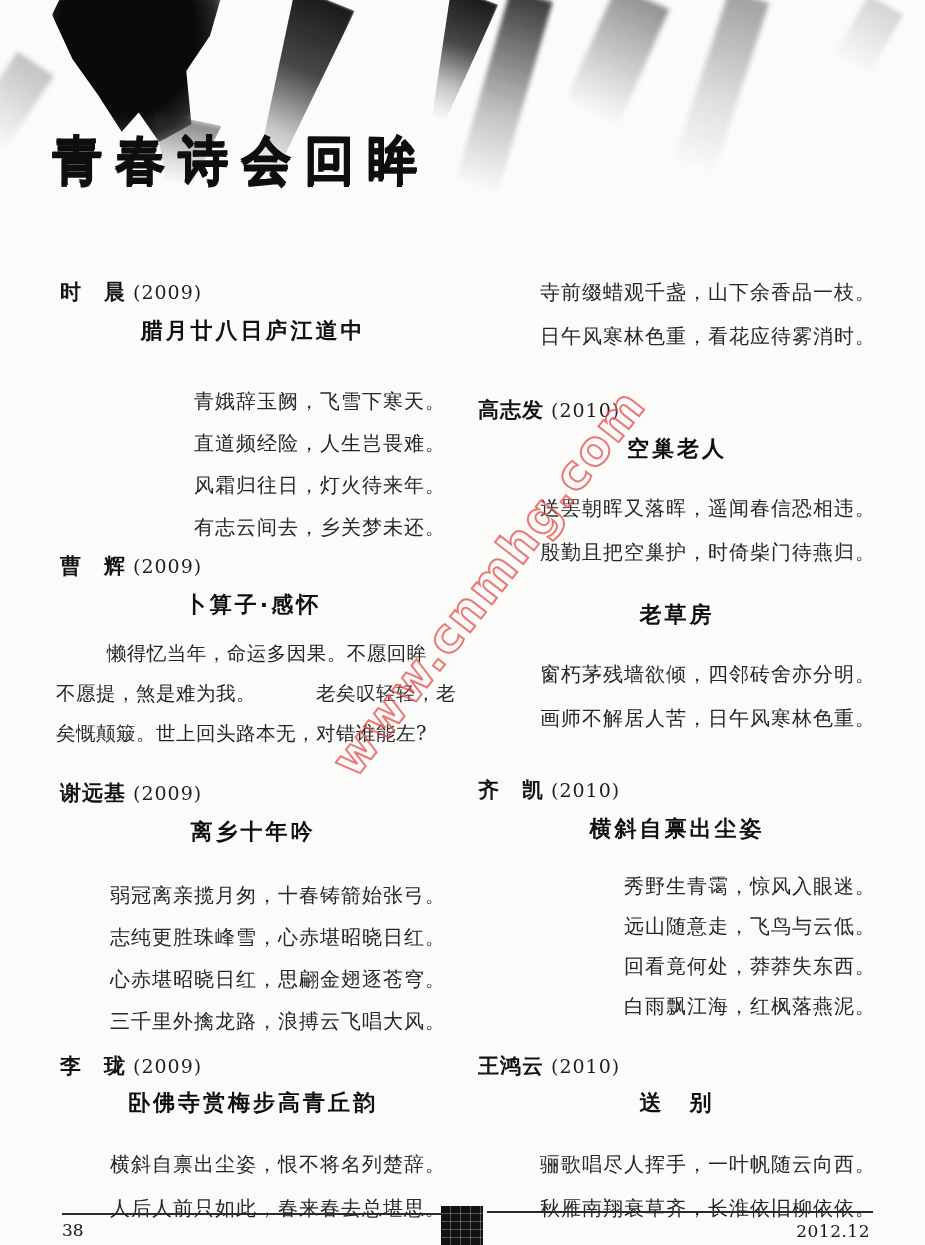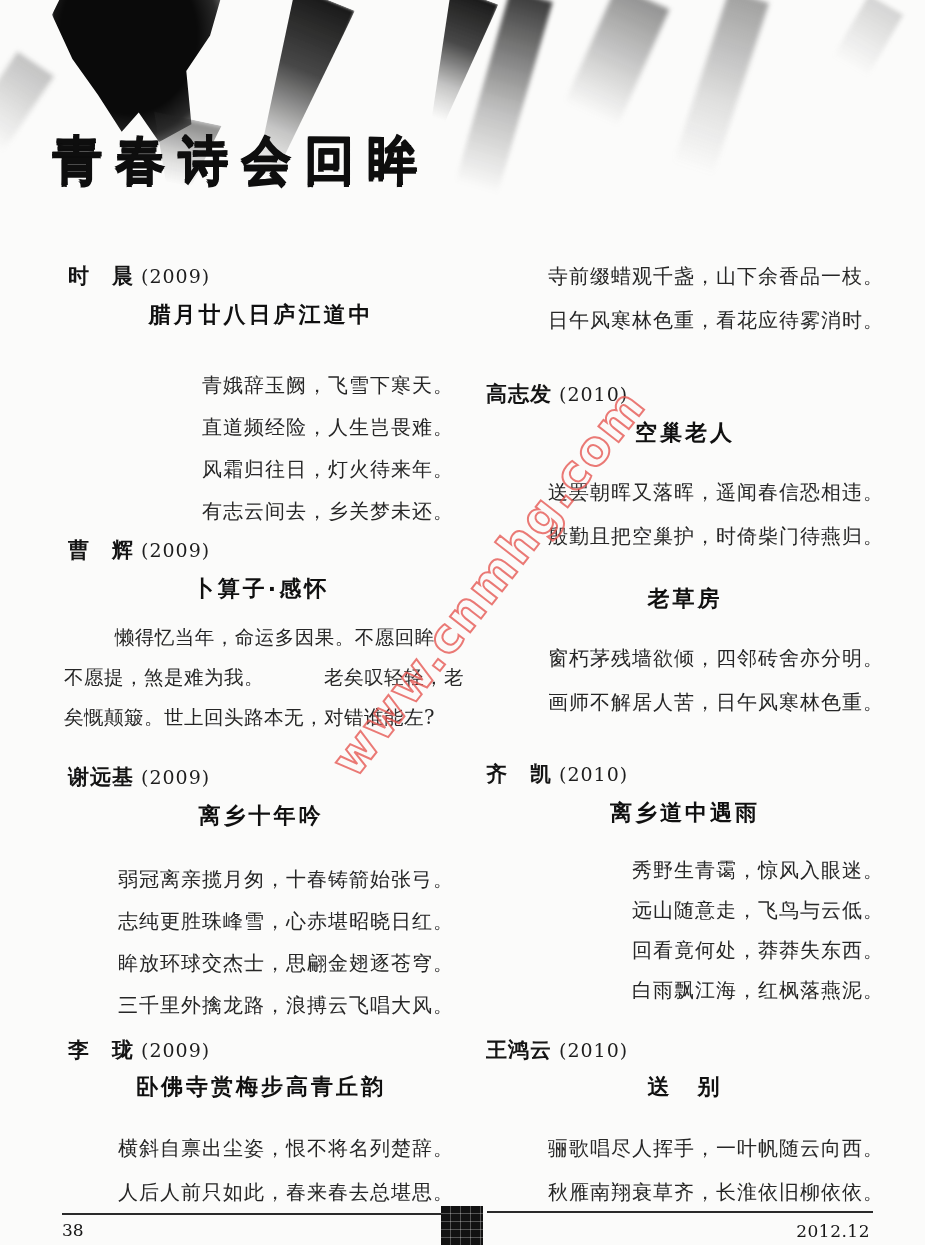--- a/index.html
+++ b/index.html
@@ -45,21 +45,21 @@
   .callig{
     position:absolute;left:52px;top:126px;
     font-family:"DejaVu Serif","Liberation Serif",serif;
     font-weight:900;font-size:50px;letter-spacing:13px;color:#0e0e0e;
     transform:scaleY(1.05);transform-origin:left top;
     text-shadow:1px 0 0 #0e0e0e, 0 1px 0 #0e0e0e;
     white-space:nowrap;
   }
 
   
-  .col{position:absolute;top:0;height:948px;margin-left:8px;}
+  .col{position:absolute;top:16px;height:948px;}
   .col-l{left:60px;width:386px;}
   .col-r{left:478px;width:398px;}
 
   .author-line{
     position:absolute;left:0;white-space:nowrap;
     font-family:"DejaVu Sans","Liberation Sans",sans-serif;
     font-weight:700;font-size:21px;color:#141414;letter-spacing:1px;
   }
   .author-line .year{
     font-weight:400;font-family:"DejaVu Serif",serif;font-size:19px;
@@ -153,21 +153,21 @@
     <div class="pline">矣慨颠簸。世上回头路本无，对错谁能左?</div>
   </div>
 
   <div class="author-line" style="top:763px">
     <span>谢远基</span><span class="year">(2009)</span>
   </div>
   <div class="poem-title" style="top:801px">离乡十年吟</div>
   <div class="verse lh42" style="top:858px">
     <div class="vline">弱冠离亲揽月匆，十春铸箭始张弓。</div>
     <div class="vline">志纯更胜珠峰雪，心赤堪昭晓日红。</div>
-    <div class="vline">眸放环球交杰士，思翩金翅逐苍穹。</div>
+    <div class="vline">心赤堪昭晓日红，思翩金翅逐苍穹。</div>
     <div class="vline">三千里外擒龙路，浪搏云飞唱大风。</div>
   </div>
 
   <div class="author-line" style="top:1036px">
     <span>李　珑</span><span class="year">(2009)</span>
   </div>
   <div class="poem-title" style="top:1072px">卧佛寺赏梅步高青丘韵</div>
   <div class="verse lh44" style="top:1126px">
     <div class="vline">横斜自禀出尘姿，恨不将名列楚辞。</div>
     <div class="vline">人后人前只如此，春来春去总堪思。</div>
@@ -192,21 +192,21 @@
 
   <div class="poem-title" style="top:584px">老草房</div>
   <div class="verse lh44" style="top:636px">
     <div class="vline">窗朽茅残墙欲倾，四邻砖舍亦分明。</div>
     <div class="vline">画师不解居人苦，日午风寒林色重。</div>
   </div>
 
   <div class="author-line" style="top:760px">
     <span>齐　凯</span><span class="year">(2010)</span>
   </div>
-  <div class="poem-title" style="top:798px">离乡道中遇雨</div>
+  <div class="poem-title" style="top:798px">横斜自禀出尘姿</div>
   <div class="verse lh40" style="top:850px">
     <div class="vline">秀野生青霭，惊风入眼迷。</div>
     <div class="vline">远山随意走，飞鸟与云低。</div>
     <div class="vline">回看竟何处，莽莽失东西。</div>
     <div class="vline">白雨飘江海，红枫落燕泥。</div>
   </div>
 
   <div class="author-line" style="top:1036px">
     <span>王鸿云</span><span class="year">(2010)</span>
   </div>

